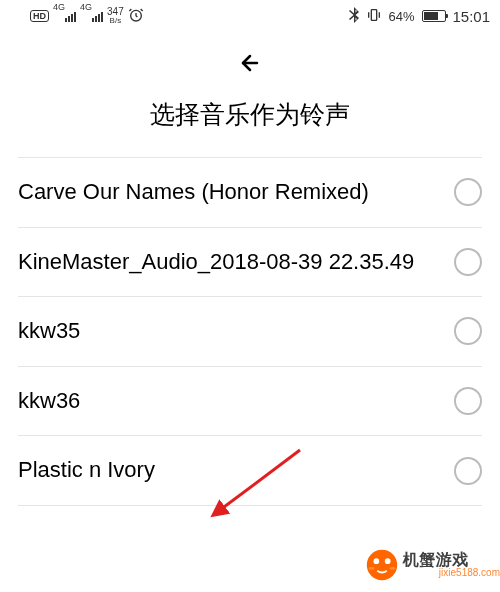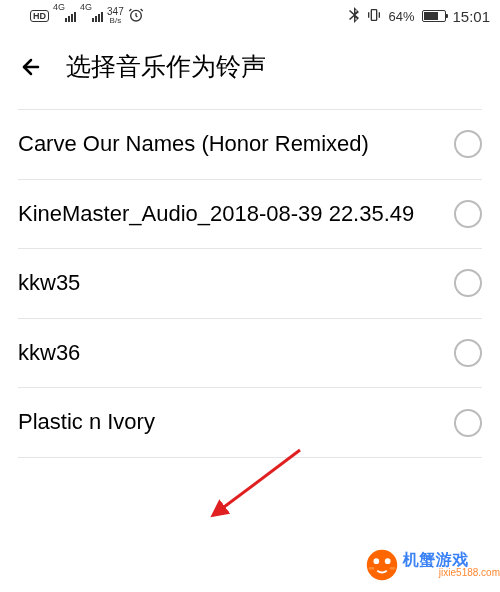--- a/index.html
+++ b/index.html
@@ -102,20 +102,21 @@
       background: #333;
     }
     .time {
       font-size: 15px;
     }
     .header {
       display: flex;
       align-items: center;
       padding: 18px 18px;
       gap: 22px;
+      flex-direction: column;
     }
     .back-arrow {
       width: 26px;
       height: 26px;
       display: flex;
       align-items: center;
       justify-content: center;
     }
     .back-arrow svg {
       width: 24px;
@@ -175,21 +176,21 @@
       height: 38px;
     }
     .watermark-text {
       display: flex;
       flex-direction: column;
       line-height: 1;
     }
     .watermark-main {
       font-size: 16px;
       font-weight: bold;
-      color: #3b82f6;
+      color: #404040;
       letter-spacing: 0.5px;
     }
     .watermark-sub {
       font-size: 10px;
       color: #ff8833;
       padding-left: 36px;
     }
   </style>
 </head>
 <body>

